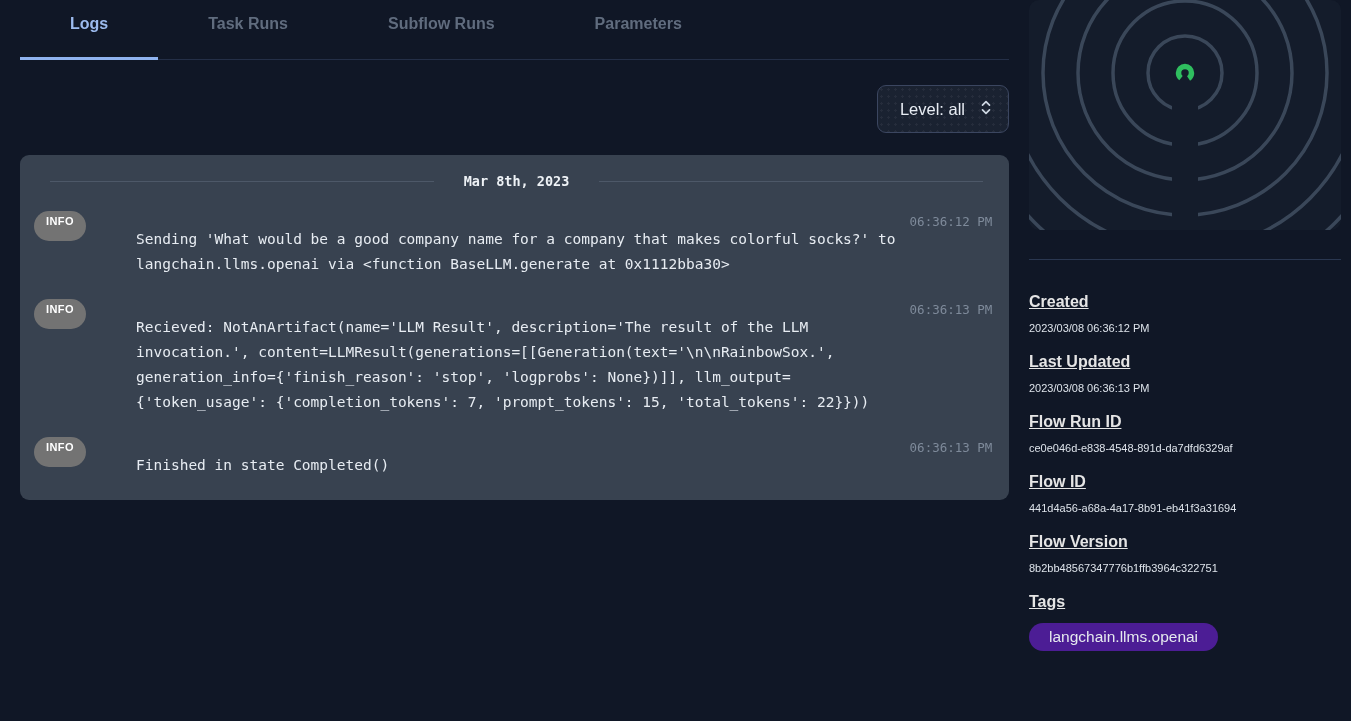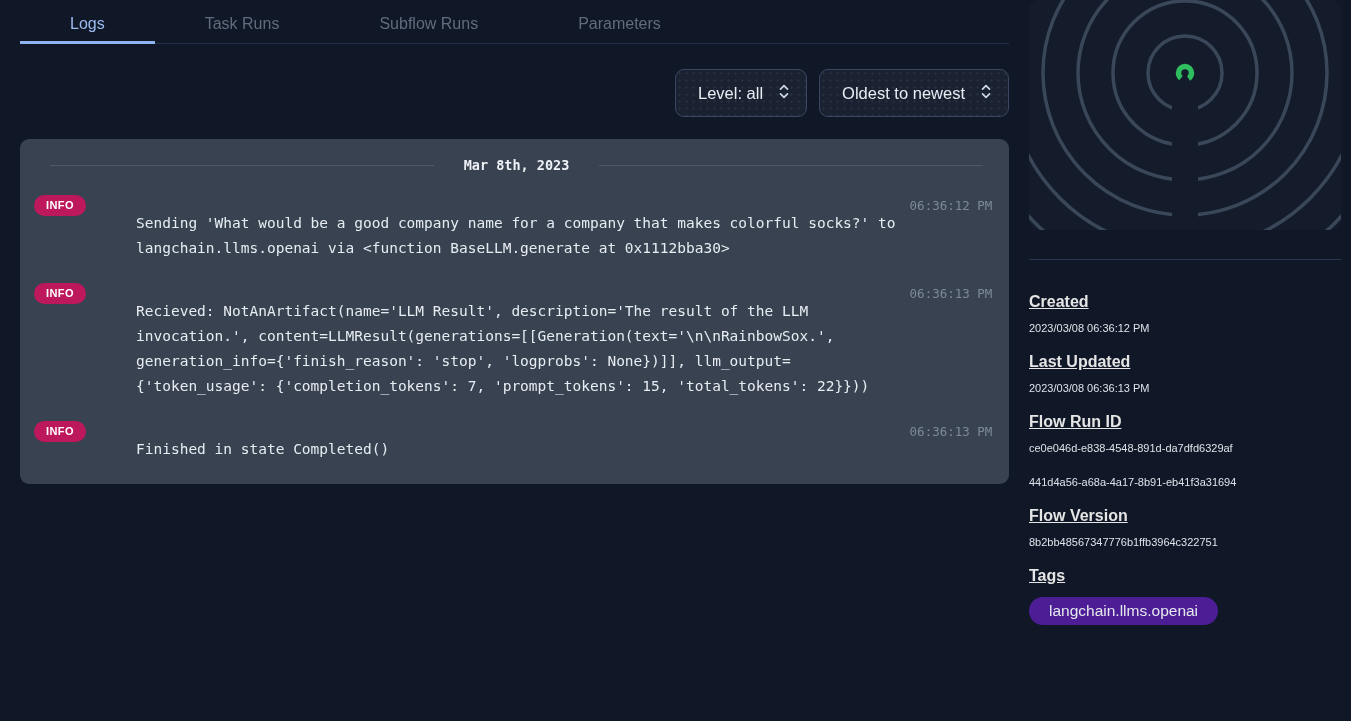--- a/index.html
+++ b/index.html
@@ -10,21 +10,21 @@
     color:#e7ecf2;
     overflow:hidden;
     position:relative;
   }
 
   
   .main { position:absolute; left:20px; top:0; width:989px; }
 
   .tabs-row { display:flex; border-bottom:1px solid #242f47; }
   .tab {
-    padding:15px 50px 8px; font-size:16px; font-weight:400;
+    padding:15px 50px 24px; font-size:16px; font-weight:700;
     color:#606c7e; border-bottom:3px solid transparent; margin-bottom:-1px;
     cursor:pointer; white-space:nowrap;
   }
   .tab.active { color:#9cbbee; border-bottom-color:#8fb3ef; }
 
   .filters { display:flex; justify-content:flex-end; gap:12px; margin-top:25px; }
   .select {
     height:48px; display:flex; align-items:center; gap:15px;
     padding:0 16px 0 22px; border-radius:9px;
     background-color:#1a2231;
@@ -39,23 +39,23 @@
   }
   .date-divider {
     display:flex; align-items:center; gap:30px; margin:4px 16px 10px 16px;
     font-family:"DejaVu Sans Mono", monospace; font-size:13.5px; font-weight:700;
     color:#eef2f6;
   }
   .date-divider .line { flex:1; height:1px; background:#4d5868; }
   .log-row { display:flex; align-items:flex-start; padding:10px 0; }
   .badge-col { width:102px; flex:none; padding-top:2px; }
   .level-badge {
-    display:inline-block; background:#be185d; color:#ffffff;
+    display:inline-block; background:#737373; color:#ffffff;
     font-size:11px; font-weight:700; letter-spacing:0.4px;
-    padding:4px 12px 5px; border-radius:999px;
+    padding:4px 12px 14px; border-radius:999px;
   }
   .msg {
     flex:1; font-family:"DejaVu Sans Mono", monospace; font-size:14.5px;
     line-height:25px; color:#e7ecf2; white-space:pre-wrap; word-break:break-word;margin-top:18px;
   }
   .time {
     width:96px; flex:none; text-align:center; padding-top:5px;
     font-family:"DejaVu Sans Mono", monospace; font-size:12.5px; color:#7e8a9a;
   }
 
@@ -83,28 +83,20 @@
   <div class="tabs-row">
     <div class="tab active">Logs</div>
     <div class="tab">Task Runs</div>
     <div class="tab">Subflow Runs</div>
     <div class="tab">Parameters</div>
   </div>
 
   <div class="filters">
     <div class="select">
       <span>Level: all</span>
-      <span>
-        <svg width="12" height="17" viewBox="0 0 12 17">
-            <path d="M2.5 6.2 L6 2.7 L9.5 6.2 M2.5 10.8 L6 14.3 L9.5 10.8" stroke="#cdd6e2" stroke-width="1.7" fill="none" stroke-linecap="round" stroke-linejoin="round"></path>
-          </svg>
-      </span>
-    </div>
-    <div class="select">
-      <span>Oldest to newest</span>
       <span>
         <svg width="12" height="17" viewBox="0 0 12 17">
             <path d="M2.5 6.2 L6 2.7 L9.5 6.2 M2.5 10.8 L6 14.3 L9.5 10.8" stroke="#cdd6e2" stroke-width="1.7" fill="none" stroke-linecap="round" stroke-linejoin="round"></path>
           </svg>
       </span>
     </div>
   </div>
 
   <div class="log-panel">
     <div class="date-divider">
@@ -170,20 +162,21 @@
     </div>
     <div class="detail-group">
       <div class="detail-label">Last Updated</div>
       <div class="detail-value">2023/03/08 06:36:13 PM</div>
     </div>
     <div class="detail-group">
       <div class="detail-label">Flow Run ID</div>
       <div class="detail-value">ce0e046d-e838-4548-891d-da7dfd6329af</div>
     </div>
     <div class="detail-group">
+      <div class="detail-label">Flow ID</div>
       <div class="detail-value">441d4a56-a68a-4a17-8b91-eb41f3a31694</div>
     </div>
     <div class="detail-group">
       <div class="detail-label">Flow Version</div>
       <div class="detail-value">8b2bb48567347776b1ffb3964c322751</div>
     </div>
     <div class="detail-group">
       <div class="detail-label">Tags</div>
       <span class="tag-pill">langchain.llms.openai</span>
     </div>

